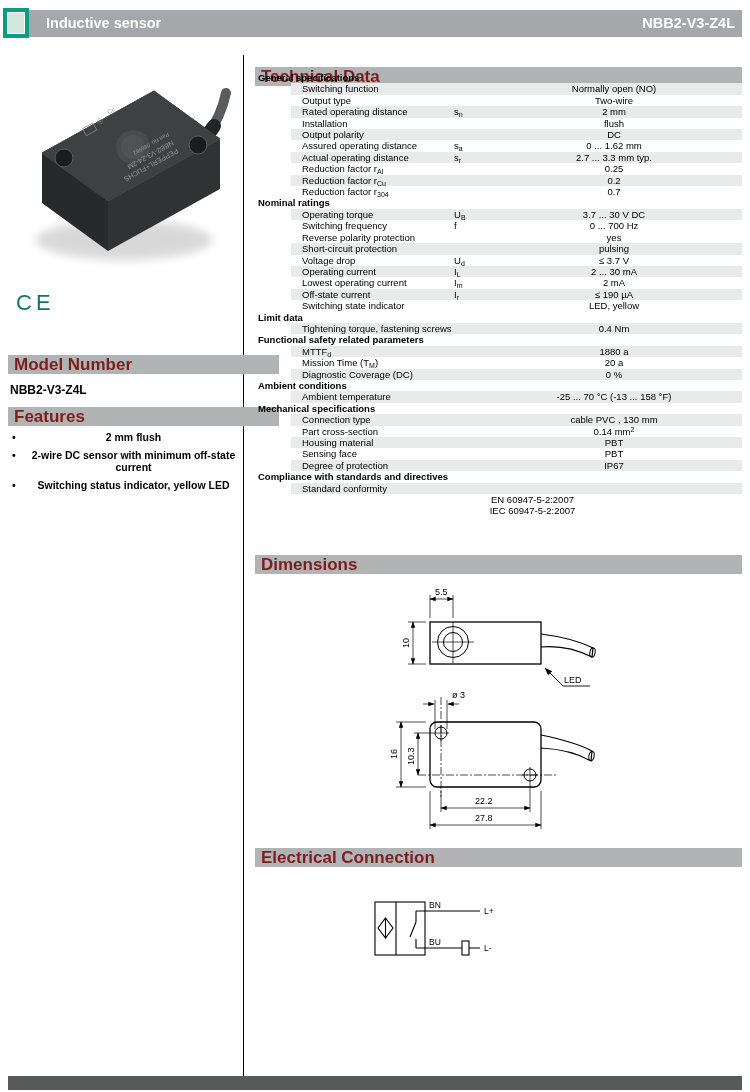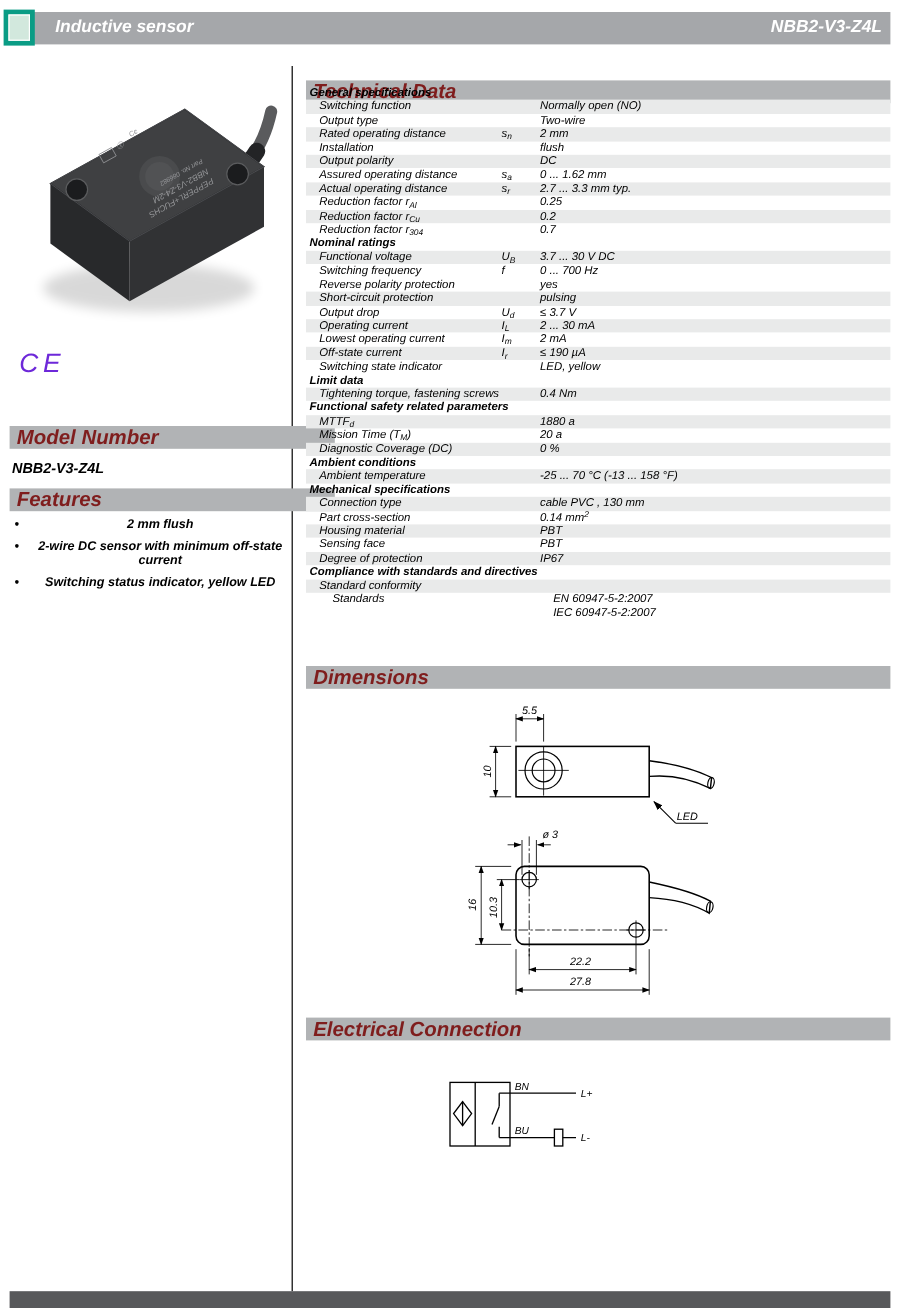--- a/index.html
+++ b/index.html
@@ -1,52 +1,52 @@
 <!DOCTYPE html>
 <html><head>
 <meta charset="utf-8">
 <style>
   html,body{margin:0;padding:0;background:#fff;}
   .page{position:relative;width:750px;height:1092px;background:#fff;overflow:hidden;
-        font-family:"Liberation Sans",sans-serif;color:#000;font-style:italic;}
+        font-family:"Liberation Sans",sans-serif;color:#000;}
 
   
   .header-bar{position:absolute;left:8px;right:8px;top:10px;height:27px;background:#a5a7aa;}
   .logo{position:absolute;left:-5px;top:-2px;width:26px;height:30px;background:#0a9c85;}
   .logo-inner{position:absolute;left:4px;top:4px;right:4px;bottom:4px;background:#d2e8dd;border:1px solid #fff;}
   .header-title{position:absolute;left:38px;top:0;line-height:27px;font-size:14.5px;font-weight:bold;color:#fff;}
   .header-model{position:absolute;right:7px;top:0;line-height:27px;font-size:14.5px;font-weight:bold;color:#fff;}
 
   
   .v-divider{position:absolute;left:243px;top:55px;width:1px;height:1021px;background:#000;}
   .footer-bar{position:absolute;left:8px;right:8px;top:1076px;height:14px;background:#58595b;}
 
   
   .sec-bar{position:absolute;background:#b1b3b5;height:19px;}
   .sec-bar span{display:block;padding-left:6px;line-height:19px;font-size:17px;font-weight:bold;color:#7f1d1d;}
   .bar-left{left:8px;width:271px;}
   .bar-right{left:255px;width:487px;}
 
   
   .photo{position:absolute;left:12px;top:55px;}
-  .ce-mark{position:absolute;left:16px;top:290px;font-size:22px;letter-spacing:4px;color:#6d28d9;}
+  .ce-mark{position:absolute;left:16px;top:290px;font-size:22px;letter-spacing:4px;color:#0f766e;}
   .model-value{position:absolute;left:10px;top:383px;font-size:12px;font-weight:bold;}
   .features-list{position:absolute;left:10px;top:431px;width:228px;margin:0;padding:0;list-style:none;}
   .features-list li{position:relative;padding-left:19px;font-size:10.5px;font-weight:bold;line-height:12.5px;margin-bottom:5px;text-align:center;}
   .features-list li::before{content:"\2022";position:absolute;left:2px;top:0;}
 
   
   .td-table{position:absolute;left:255px;top:72px;width:487px;font-size:9.5px;line-height:11.4px;}
   .tg-header{font-weight:bold;padding-left:3px;}
-  .t-row{display:flex;}
+  .t-row{display:flex;margin-left:36px;}
   .t-row.shaded{background:#e9eaea;}
   .t-label{padding-left:11px;width:152px;flex:none;}
   .t-label.indent2{padding-left:22px;}
   .t-symbol{width:32px;flex:none;}
-  .t-value{flex:1;}
+  .t-value{flex:1;text-align:center;}
   sub{font-size:7px;vertical-align:-2px;line-height:0;}
   sup{font-size:7px;vertical-align:3px;line-height:0;}
 
   
   .dims-svg{position:absolute;left:300px;top:585px;}
   .elec-svg{position:absolute;left:330px;top:895px;}
   .dims-svg text,.elec-svg text{font-family:"Liberation Sans",sans-serif;}
 </style>
 </head>
 <body>
@@ -165,41 +165,41 @@
         <span class="t-symbol"></span>
         <span class="t-value">0.2</span>
       </div>
       <div class="t-row">
         <span class="t-label">Reduction factor r<sub>304</sub></span>
         <span class="t-symbol"></span>
         <span class="t-value">0.7</span>
       </div>
       <div class="tg-header">Nominal ratings</div>
       <div class="t-row shaded">
-        <span class="t-label">Functional voltage</span>
+        <span class="t-label">Operating torque</span>
         <span class="t-symbol">U<sub>B</sub></span>
         <span class="t-value">3.7 ... 30 V DC</span>
       </div>
       <div class="t-row">
         <span class="t-label">Switching frequency</span>
         <span class="t-symbol">f</span>
         <span class="t-value">0 ... 700 Hz</span>
       </div>
       <div class="t-row">
         <span class="t-label">Reverse polarity protection</span>
         <span class="t-symbol"></span>
         <span class="t-value">yes</span>
       </div>
       <div class="t-row shaded">
         <span class="t-label">Short-circuit protection</span>
         <span class="t-symbol"></span>
         <span class="t-value">pulsing</span>
       </div>
       <div class="t-row">
-        <span class="t-label">Output drop</span>
+        <span class="t-label">Voltage drop</span>
         <span class="t-symbol">U<sub>d</sub></span>
         <span class="t-value">≤ 3.7 V</span>
       </div>
       <div class="t-row shaded">
         <span class="t-label">Operating current</span>
         <span class="t-symbol">I<sub>L</sub></span>
         <span class="t-value">2 ... 30 mA</span>
       </div>
       <div class="t-row">
         <span class="t-label">Lowest operating current</span>
@@ -270,21 +270,20 @@
         <span class="t-symbol"></span>
         <span class="t-value">IP67</span>
       </div>
       <div class="tg-header">Compliance with standards and directives</div>
       <div class="t-row shaded">
         <span class="t-label">Standard conformity</span>
         <span class="t-symbol"></span>
         <span class="t-value"></span>
       </div>
       <div class="t-row">
-        <span class="t-label indent2">Standards</span>
         <span class="t-symbol"></span>
         <span class="t-value">EN 60947-5-2:2007<br>IEC 60947-5-2:2007</span>
       </div>
     </div>
 
   <div class="sec-bar bar-right" style="top:555px">
     <span>Dimensions</span>
   </div>
 
   <svg class="dims-svg" width="400" height="255" viewBox="0 0 400 255">

